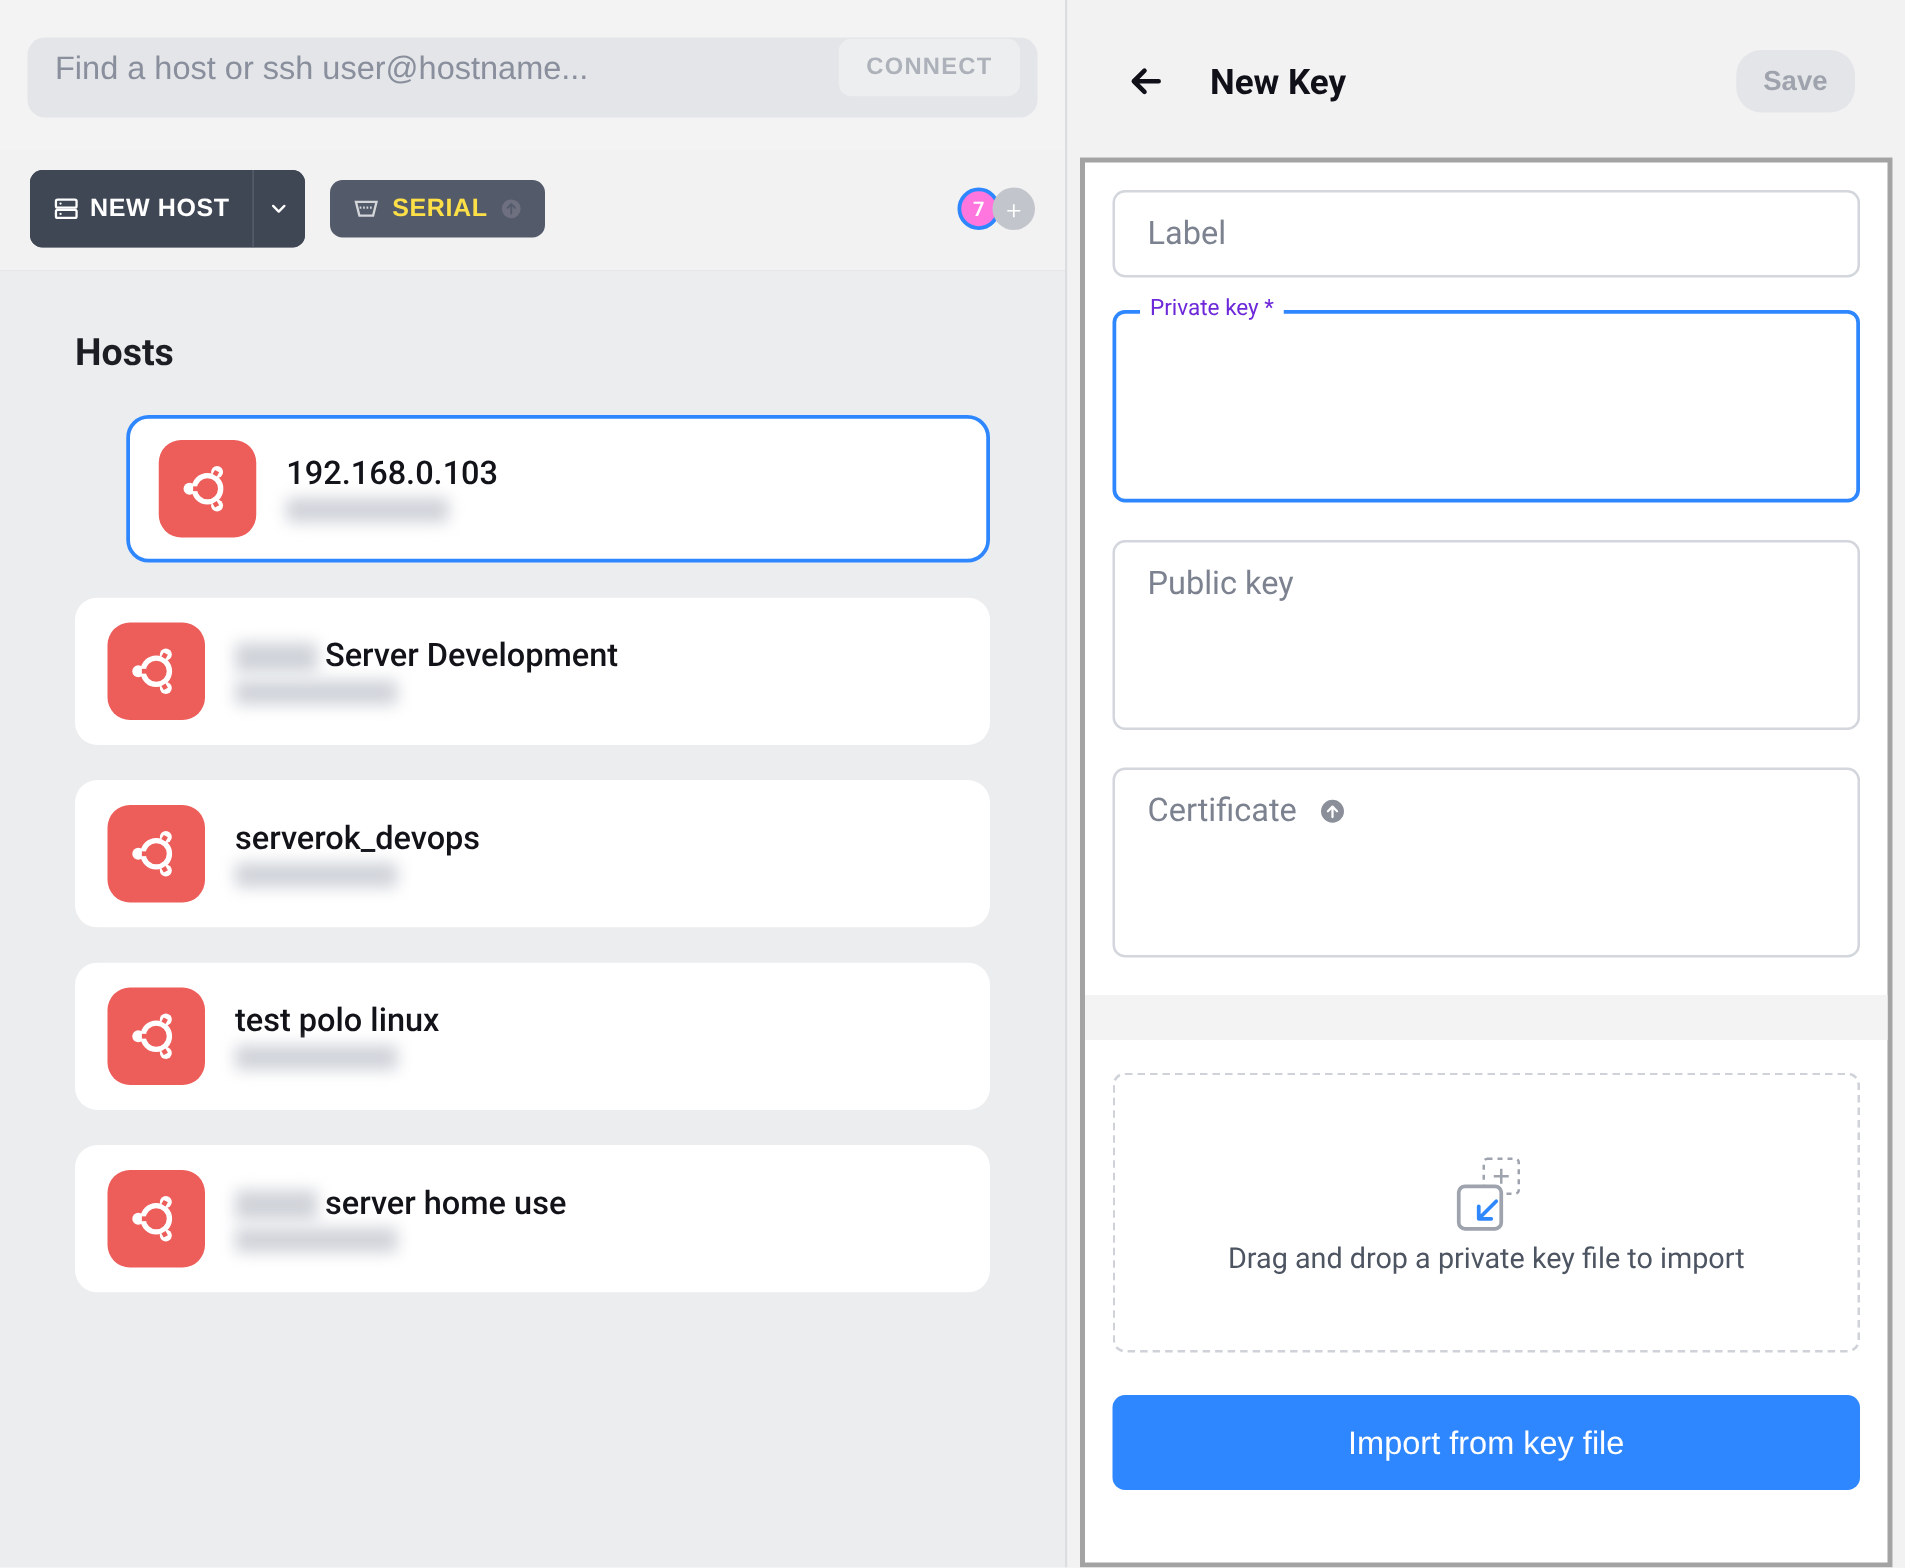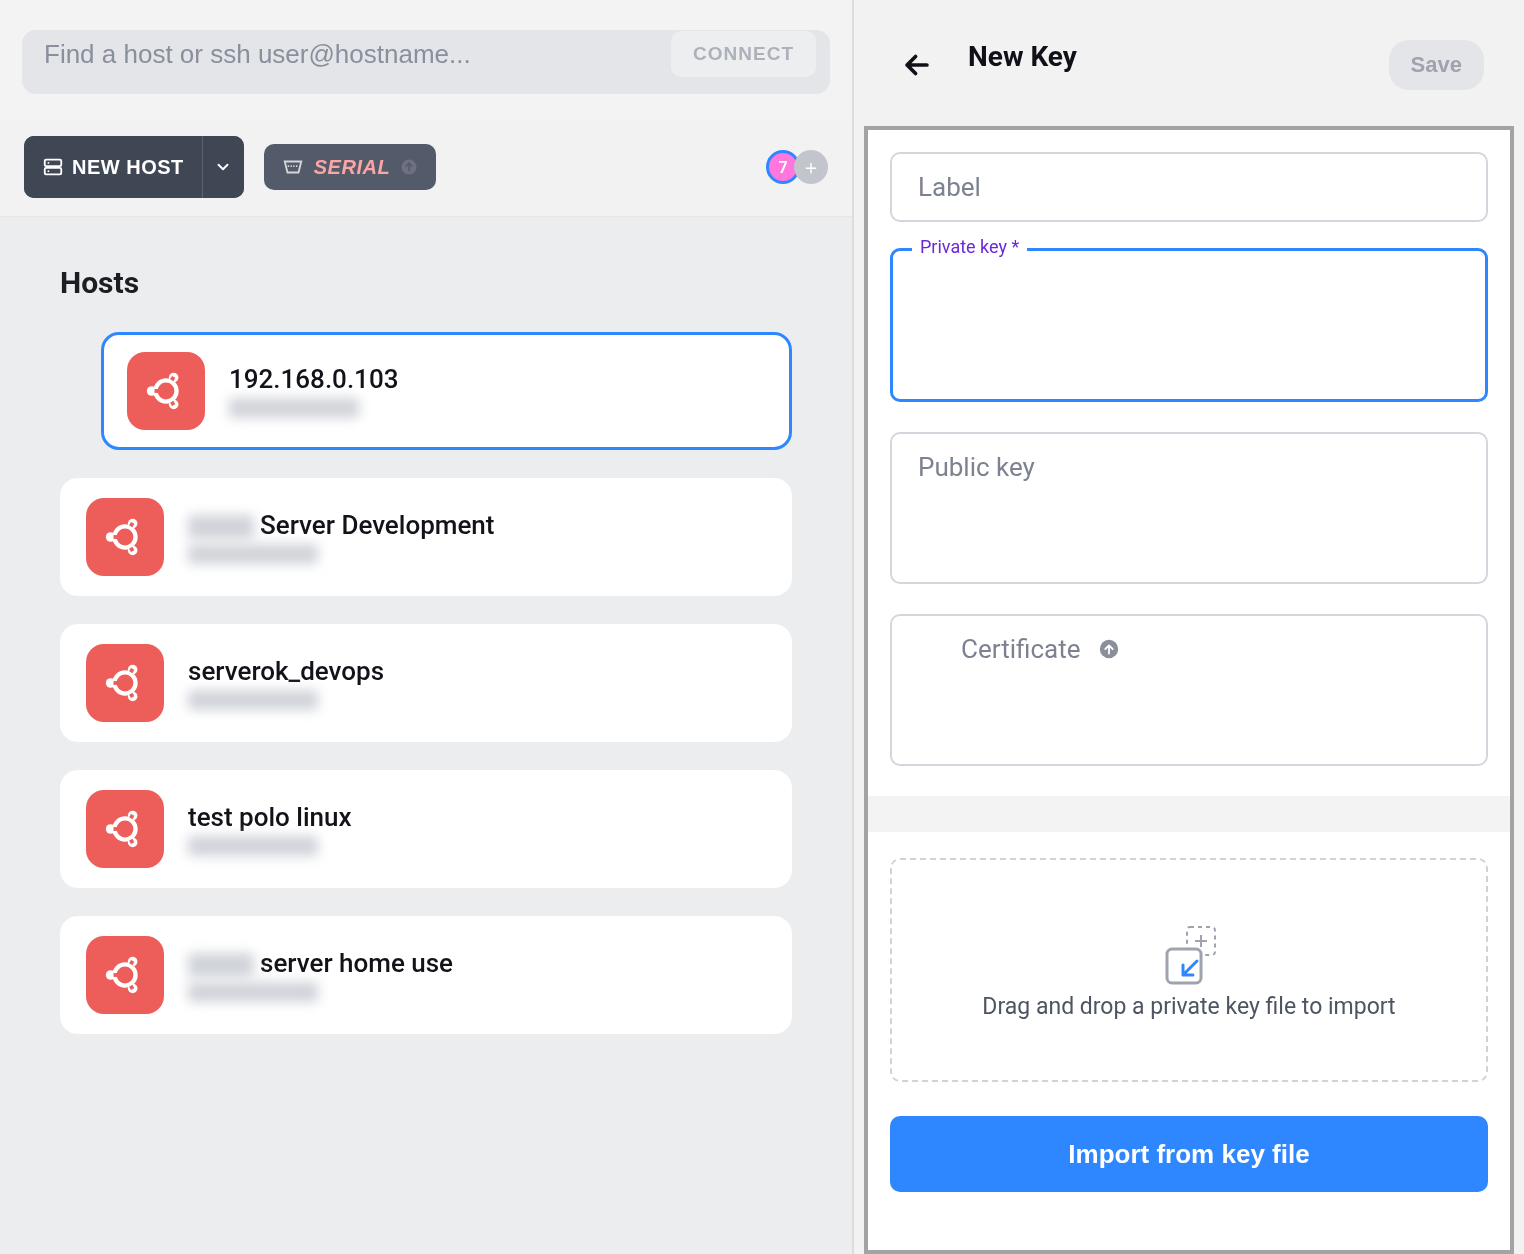--- a/index.html
+++ b/index.html
@@ -97,31 +97,30 @@
     cursor: pointer;
     display: inline-flex;
     align-items: center;
     justify-content: center;
   }
   .serial-btn {
     display: inline-flex;
     align-items: center;
     gap: 10px;
     background: #535b6a;
-    color: #fca5a5;
+    color: #fde047;
     border: none;
     border-radius: 10px;
     padding: 0 18px;
     height: 46px;
     font-size: 20px;
     font-weight: 700;
     letter-spacing: 0.5px;
     margin-left: 20px;
     cursor: pointer;
-    font-style: italic;
   }
   .serial-btn svg { opacity: 0.75; }
   .toolbar-spacer { flex: 1; }
   .badge-count {
     width: 34px;
     height: 34px;
     border-radius: 50%;
     background: #ff76de;
     border: 3px solid #2f87ff;
     color: #fff;
@@ -188,20 +187,21 @@
   
   .right-pane {
     flex: 1;
     background: #f2f2f3;
     display: flex;
     flex-direction: column;
     position: relative;
   }
   .right-header {
     display: flex;
+    align-items: center;
     padding: 40px 40px 36px 40px;
     gap: 28px;
   }
   .back-btn { border: none; background: transparent; cursor: pointer; padding: 6px; }
   .right-title { font-size: 28px; font-weight: 700; color: #101019; }
   .right-header-spacer { flex: 1; }
   .save-btn {
     background: #e4e5e8;
     border: none;
     border-radius: 20px;
@@ -258,21 +258,20 @@
     background: #fff;
     padding: 0 8px;
     font-size: 18px;
     color: #6d28d9;
   }
 
   .cert-label {
     display: flex;
     align-items: center;
     gap: 18px;
-    margin-left: 43px;
   }
 
   .gap-bar { height: 36px; background: #f3f3f4; margin: 0 -22px 26px -22px; }
 
   .dropzone {
     border: 2px dashed #cfd2d8;
     border-radius: 10px;
     height: 224px;
     display: flex;
     flex-direction: column;
@@ -282,21 +281,21 @@
     margin-bottom: 34px;
   }
   .dropzone-text { font-size: 23px; color: #4e5562; }
 
   .import-btn {
     height: 76px;
     background: #2f87ff;
     border: none;
     border-radius: 10px;
     font-size: 26px;
-    font-weight: 700;
+    font-weight: 400;
     color: #fff;
     cursor: pointer;
   }
 
   svg { display: block; }
 </style>
 </head>
 <body>
 
 <div class="app">

